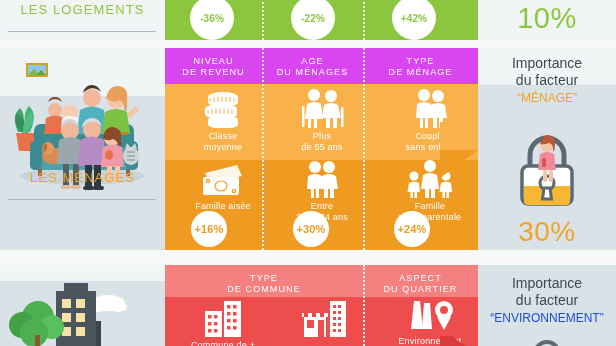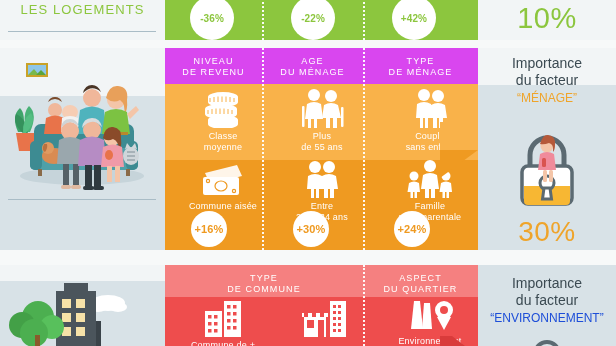--- a/index.html
+++ b/index.html
@@ -148,32 +148,33 @@
       <rect x="107" y="118" width="5" height="16" fill="#f4c5a8"></rect>
       <rect x="115" y="118" width="5" height="16" fill="#f4c5a8"></rect>
       <ellipse cx="109" cy="107" rx="4" ry="5" fill="#e8734a"></ellipse>
 
       <ellipse cx="131" cy="108" rx="8" ry="9" fill="#cfd6da"></ellipse>
       <path d="M125 101 l2 -6 l4 5z" fill="#cfd6da"></path>
       <path d="M137 101 l-2 -6 l-4 5z" fill="#cfd6da"></path>
       <path d="M127 104 h8 M127 108 h8 M127 112 h8" stroke="#9aa7ad" stroke-width="1.4"></path>
     </svg>
   </div>
+  <div class="left-label" style="top:170px;color:#efa42a;">LES MÉNAGES</div>
   <div class="left-rule" style="left:8px;top:199px;width:148px;"></div>
 
   <div class="band" style="left:165px;top:48px;width:313px;height:202px;background:#ef9a21;">
 
     <div style="position:absolute;left:0;top:0;width:313px;height:36px;background:#d946ef;">
       <div class="band-head-title" style="left:0;width:97px;">
         <span>NIVEAU</span><br>
         <span>DE REVENU</span>
       </div>
       <div class="band-head-title" style="left:97px;width:101px;">
         <span>AGE</span><br>
-        <span>DU MÉNAGE</span>
+        <span>DU MÉNAGES</span>
       </div>
       <div class="band-head-title" style="left:198px;width:115px;">
         <span>TYPE</span><br>
         <span>DE MÉNAGE</span>
       </div>
     </div>
 
     <div style="position:absolute;left:0;top:36px;width:313px;height:76px;background:#f9b24a;"></div>
 
     <div class="divider" style="left:97px;top:0;height:202px;"></div>
@@ -249,21 +250,21 @@
             <rect x="4" y="13" width="36" height="18" rx="2"></rect>
           </g>
           <g stroke="#ef9a21" stroke-width="1.2" fill="none">
             <ellipse cx="22" cy="22" rx="6" ry="5"></ellipse>
             <circle cx="9" cy="17" r="1.6"></circle>
             <circle cx="35" cy="27" r="1.6"></circle>
           </g>
         </svg>
       </div>
       <div class="cell-text">
-        <span>Commune aisée</span>
+        <span>Famille aisée</span>
       </div>
     </div>
 
     <div class="cell" style="left:97px;top:112px;width:101px;">
       <div class="cell-icon">
         <svg width="44" height="38" viewBox="0 0 44 38">
           <g fill="#ffffff">
             <circle cx="15" cy="7" r="6"></circle>
             <path d="M8 16 q7 -4 14 0 l1 13 h-4 v9 h-3 v-9 h-2 v9 h-3 v-9 h-4z"></path>
             <circle cx="29" cy="7" r="6"></circle>

